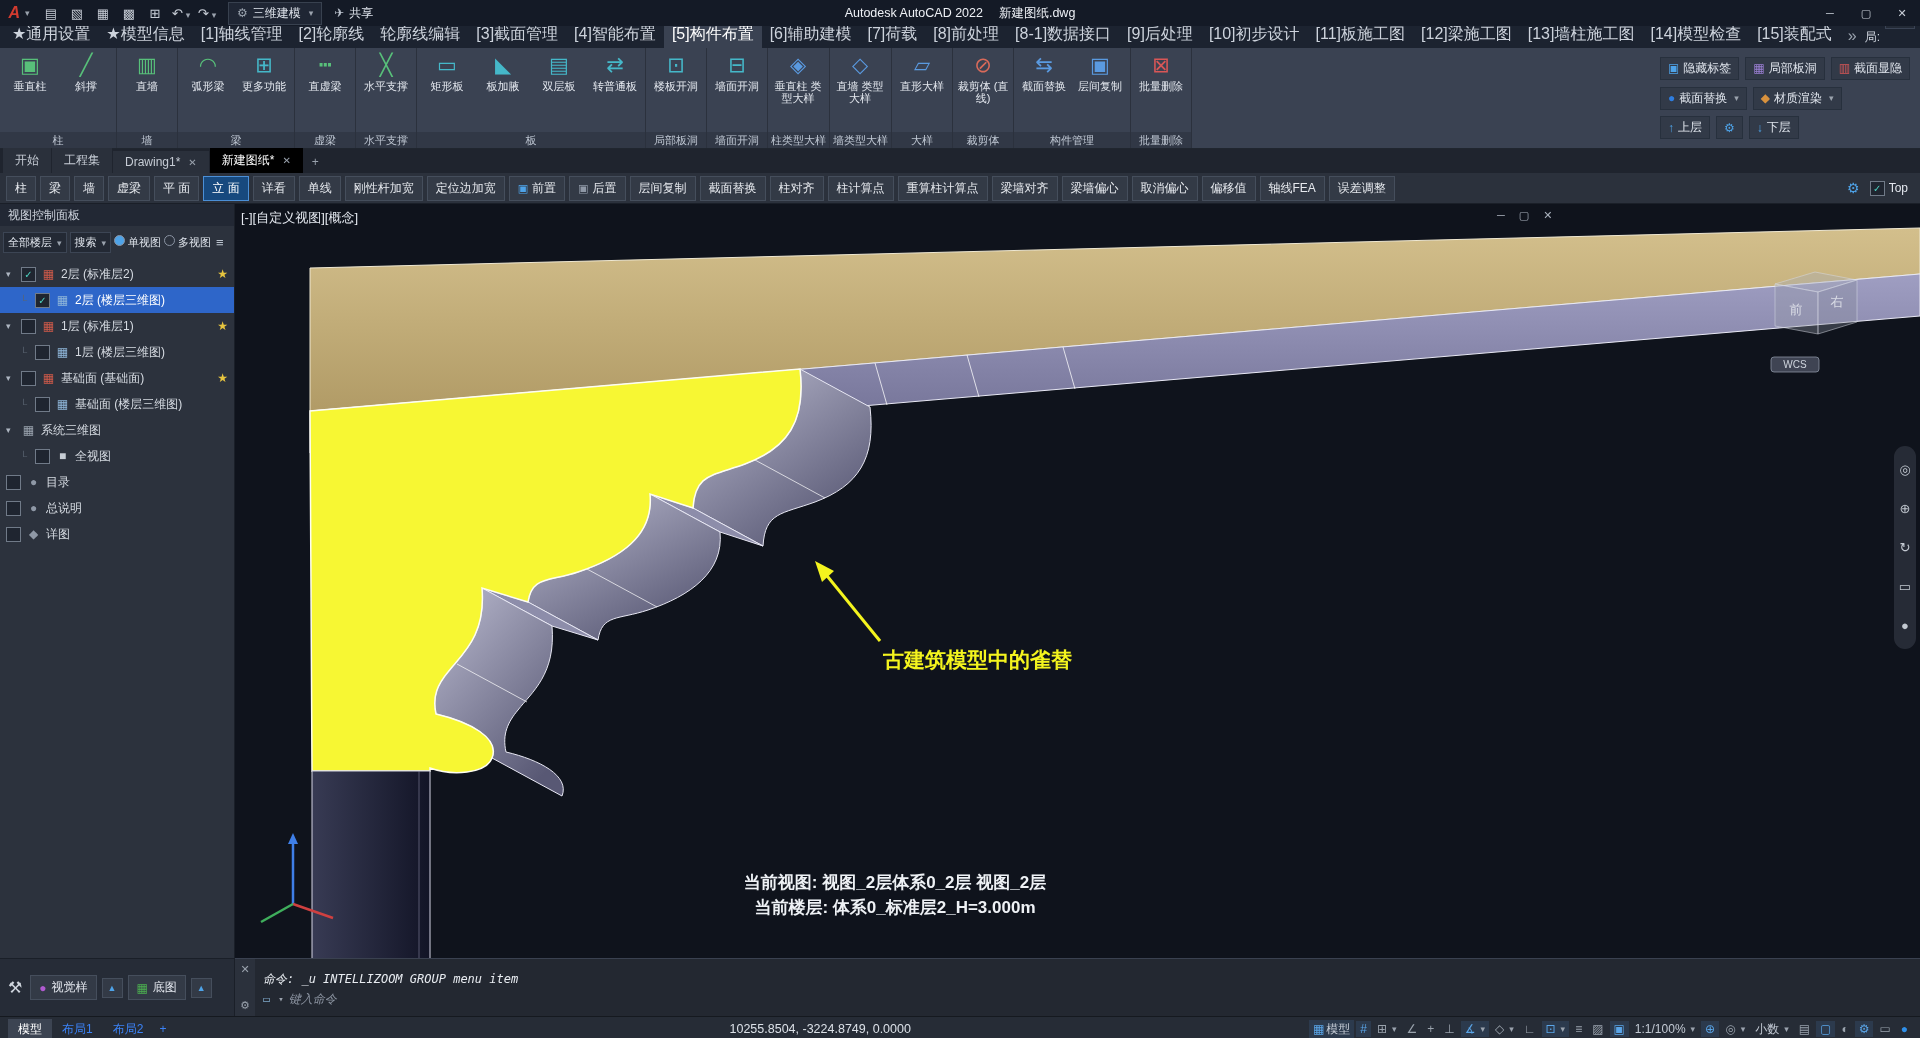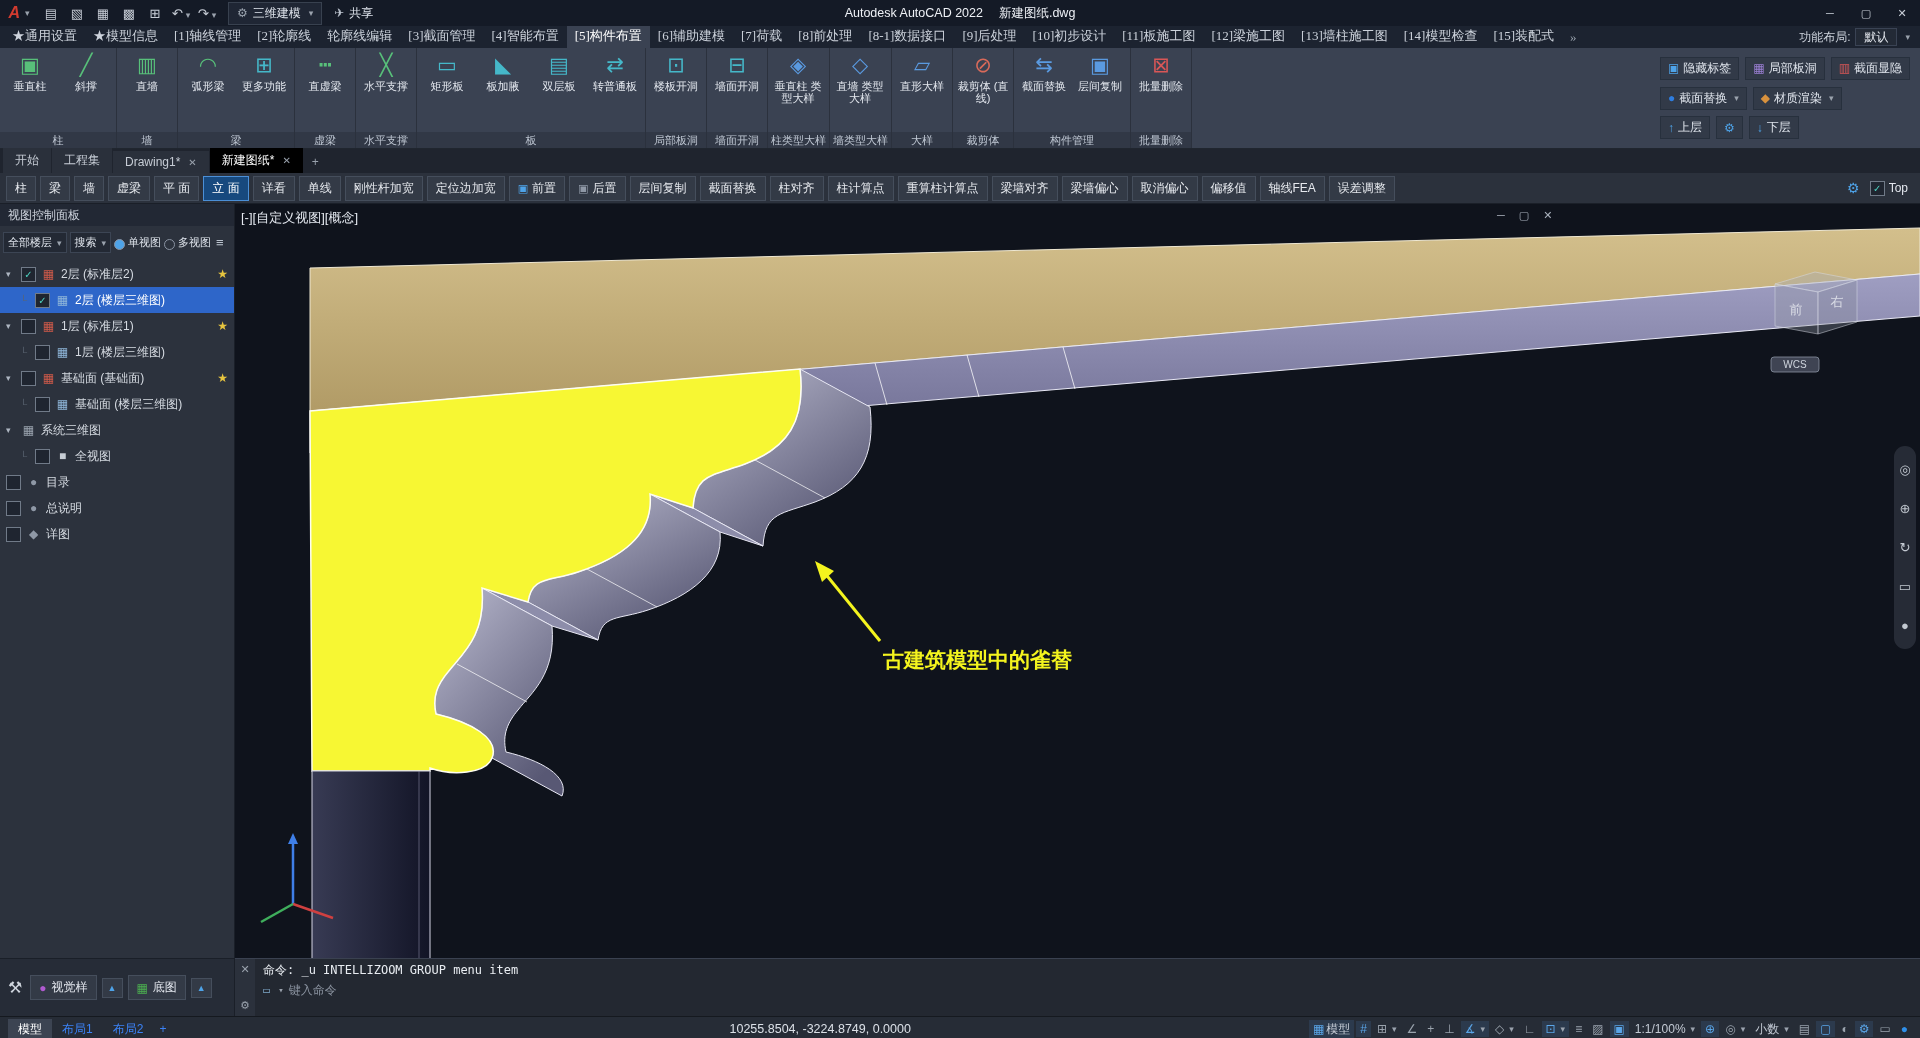--- a/index.html
+++ b/index.html
@@ -18,21 +18,21 @@
   .share{display:flex;align-items:center;gap:5px;margin-left:12px;font-size:12px;color:#dfe4ec;}
   .share-ic{color:#bcc4cf;}
   .title-center{position:absolute;left:50%;transform:translateX(-50%);font-size:12.5px;color:#eef1f6;white-space:nowrap;}
   .title-center .doc{margin-left:16px;}
   .win-btns{margin-left:auto;display:flex;}
   .wbtn{width:36px;text-align:center;line-height:26px;color:#c9cfd8;font-size:11px;}
 
   
   .ribbon-tabs{height:22px;background:#1c2330;display:flex;align-items:flex-end;padding-left:4px;}
   .rtabs{display:flex;align-items:flex-end;}
-  .rtab{padding:3px 8px;color:#cdd3dc;font-size:13px;white-space:nowrap;font-family:Liberation Serif, serif;}
+  .rtab{padding:3px 8px;color:#cdd3dc;font-size:16px;white-space:nowrap;}
   .rtab.active{background:#3a4252;color:#ffffff;text-align:center;}
   .rtab.ovf{color:#9aa3ae;}
   .layout-ctl{margin-left:auto;display:flex;align-items:center;gap:5px;padding-right:10px;color:#cdd3dc;font-size:12px;padding-bottom:2px;}
   .layout-val{background:#232a36;border:1px solid #3a4354;padding:0 8px;line-height:16px;color:#e8ecf2;}
 
   
   .ribbon{height:100px;background:#3a4252;display:flex;border-bottom:1px solid #20262f;}
   .rgroups{display:flex;}
   .rpanel{display:flex;flex-direction:column;border-right:1px solid #2b313d;}
   .rpanel-btns{flex:1;display:flex;align-items:flex-start;padding:3px 2px 0;}
@@ -63,21 +63,21 @@
   .qbar-right .gear{color:#4ea3e8;font-size:14px;}
   .topchk{display:flex;gap:4px;align-items:center;color:#e3e7ee;font-size:12px;}
   .chk{width:13px;height:13px;background:#1f2530;border:1px solid #707a88;color:#4dd2c0;font-size:10px;display:flex;align-items:center;justify-content:center;}
 
   
   .body-row{display:flex;height:812px;}
   .sidebar{width:235px;background:#2c323d;display:flex;flex-direction:column;border-right:1px solid #1a1f28;box-sizing:border-box;}
   .sb-header{height:22px;background:#222834;display:flex;align-items:center;padding:0 8px;font-size:12px;color:#cdd3dc;}
   .sb-controls{display:flex;align-items:center;gap:3px;padding:6px 3px;}
   .sb-select{background:#232934;border:1px solid #3c4554;padding:2px 4px;font-size:11px;display:flex;align-items:center;gap:2px;color:#dfe4ec;white-space:nowrap;}
-  .radio{display:flex;align-items:flex-end;gap:3px;font-size:11px;color:#dfe4ec;white-space:nowrap;}
+  .radio{display:flex;align-items:flex-start;gap:3px;font-size:11px;color:#dfe4ec;white-space:nowrap;}
   .rdot{width:9px;height:9px;border-radius:50%;border:1px solid #8a93a2;background:#4ea3e8;display:inline-block;}
   .rdot.off{background:transparent;}
   .sb-menu{color:#bcc4cf;font-size:13px;margin-left:2px;}
   .sb-tree{flex:1;overflow:hidden;padding-top:2px;}
   .trow{height:26px;display:flex;align-items:center;gap:5px;padding:0 6px;font-size:12px;color:#d6dbe2;}
   .trow.child{padding-left:20px;}
   .trow.selected{background:#2e66c9;color:#ffffff;}
   .texp{color:#aeb6c2;font-size:9px;width:10px;}
   .tline{color:#5b6472;font-size:10px;width:10px;}
   .tcheck{width:13px;height:13px;border:1px solid #707a88;background:#1f2530;display:inline-flex;align-items:center;justify-content:center;font-size:10px;color:#4dd2c0;flex:none;}
@@ -97,21 +97,21 @@
   .vp-svg{position:absolute;left:0;top:0;}
   .vp-label{position:absolute;left:6px;top:5px;font-size:13px;color:#e3e7ee;}
   .vp-winbtns{position:absolute;left:1262px;top:5px;display:flex;gap:14px;color:#aab2bd;font-size:11px;}
   .vp-annotation{position:absolute;left:648px;top:442px;color:#f4f41e;font-size:21px;font-weight:bold;white-space:nowrap;}
   .vp-status{position:absolute;left:360px;top:666px;width:600px;text-align:center;color:#eef1f5;font-size:17px;font-weight:bold;line-height:25px;}
   .vp-navbar{position:absolute;right:4px;top:242px;width:22px;border-radius:11px;background:rgba(58,64,76,0.55);display:flex;flex-direction:column;align-items:center;gap:24px;padding:16px 0;color:#c2c8d0;font-size:13px;}
 
   
   .command{height:57px;background:#232831;border-top:1px solid #3a4150;display:flex;}
   .cmd-left{width:20px;background:#2b313c;display:flex;flex-direction:column;justify-content:space-between;align-items:center;padding:4px 0;color:#9aa2ad;font-size:11px;}
-  .cmd-body{flex:1;padding:4px 8px;font-family:"DejaVu Sans Mono","Liberation Mono",monospace;font-size:12px;color:#e8ecf1;}
+  .cmd-body{flex:1;padding:13px 8px;font-family:"DejaVu Sans Mono","Liberation Mono",monospace;font-size:12px;color:#e8ecf1;font-style:italic;}
   .cmd-line{height:15px;line-height:15px;white-space:pre;}
   .cmd-input{display:flex;align-items:center;gap:5px;height:20px;margin-top:2px;}
   .cmd-ic{color:#7fa8c9;font-size:12px;}
   .cmd-input .ph{color:#8b93a0;}
 
   
   .statusbar{height:24px;background:#262c36;display:flex;align-items:center;padding:0 8px;border-top:1px solid #15191f;}
   .ltabs{display:flex;align-items:center;}
   .ltab{padding:2px 10px;color:#3b82f6;font-size:12px;}
   .ltab.active{background:#3c4452;color:#ffffff;}
@@ -667,20 +667,24 @@
           </g>
         </svg>
 
         <div class="vp-label">[-][自定义视图][概念]</div>
         <div class="vp-winbtns">
           <span>─</span>
           <span>▢</span>
           <span>✕</span>
         </div>
         <div class="vp-annotation">古建筑模型中的雀替</div>
+        <div class="vp-status">
+          <div>当前视图: 视图_2层体系0_2层 视图_2层</div>
+          <div>当前楼层: 体系0_标准层2_H=3.000m</div>
+        </div>
         <div id="vp-navbar" class="vp-navbar">
             <div class="nav-ic">◎</div>
             <div class="nav-ic">⊕</div>
             <div class="nav-ic">↻</div>
             <div class="nav-ic">▭</div>
             <div class="nav-ic">●</div>
           </div>
       </div>
 
       <div class="command">

